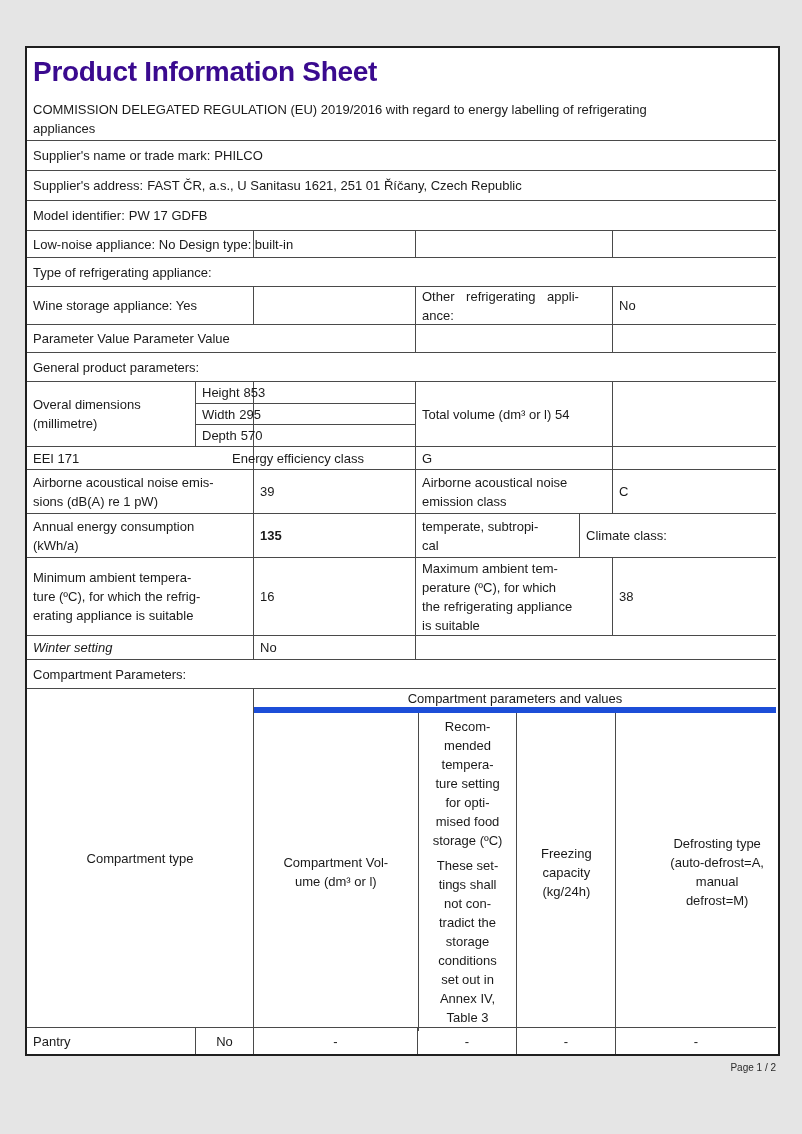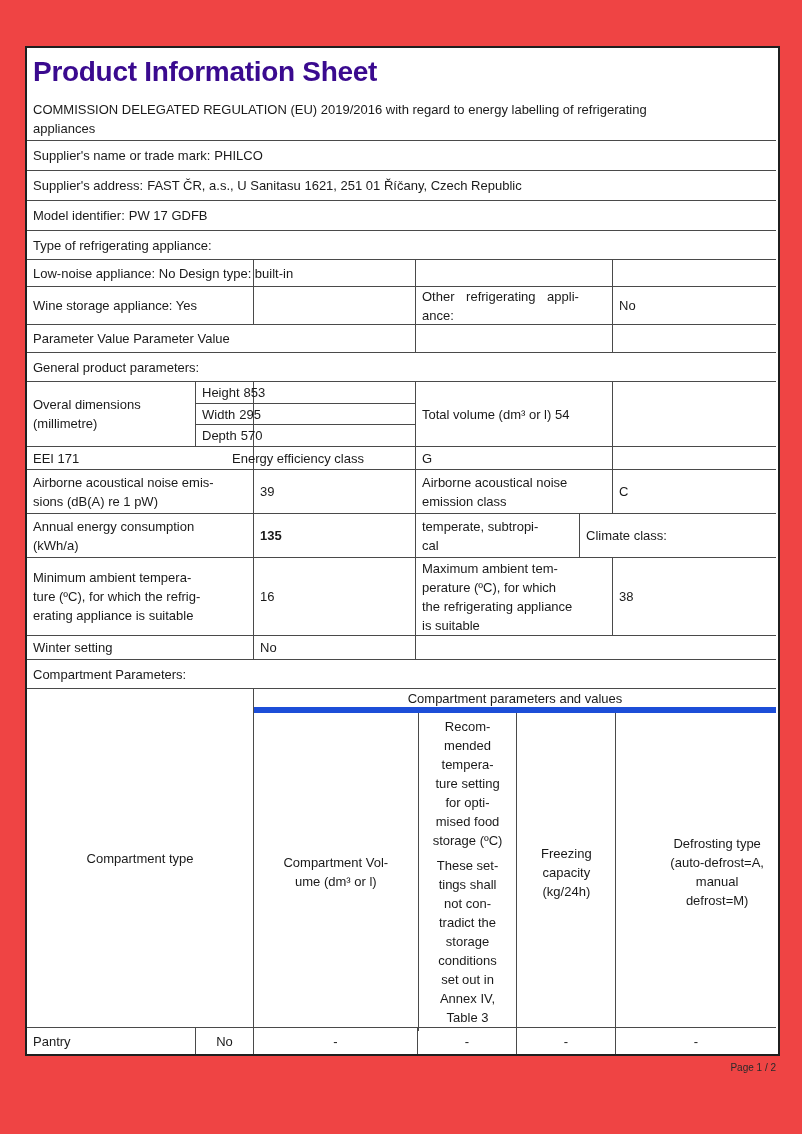--- a/index.html
+++ b/index.html
@@ -1,16 +1,16 @@
 <!DOCTYPE html>
 <html><head>
 <meta charset="utf-8">
 <style>
   html,body{margin:0;padding:0;background:#ffffff;}
-  .page{position:relative;width:802px;height:1134px;background:#ef4444;
+  .page{position:relative;width:802px;height:1134px;background:#e5e5e5;
         font-family:"Liberation Sans",sans-serif;color:#1a1a1a;
         font-size:13px;line-height:19px;}
   .sheet{position:absolute;left:25px;top:46px;width:751px;
          border:2px solid #1f1f1f;box-sizing:content-box;background:#fff;}
   .row{display:flex;position:relative;box-sizing:border-box;
        border-top:1px solid #4a4a4a;width:749px;}
   .row.first{border-top:none;}
   .c{box-sizing:border-box;display:flex;align-items:center;
      padding:2px 6px;overflow:visible;position:relative;}
   .bl{border-left:1px solid #4a4a4a;}
@@ -62,33 +62,33 @@
       </div>
     </div>
 
     <div class="row" style="height:30px;">
       <div class="c nw" style="width:749px;">
         <span class="b">Model identifier:</span>
         <span class="val">PW 17 GDFB</span>
       </div>
     </div>
 
+    <div class="row" style="height:27px;">
+      <div class="c" style="width:226px;">
+        <span class="nw">Low-noise appliance: No Design type: built-in</span>
+      </div>
+      <div class="c bl" style="width:162px;"></div>
+      <div class="c bl" style="width:197px;"></div>
+      <div class="c bl" style="width:164px;"></div>
+    </div>
+
     <div class="row" style="height:29px;">
       <div class="c" style="width:749px;">
         <span class="b">Type of refrigerating appliance:</span>
       </div>
-    </div>
-
-    <div class="row" style="height:27px;">
-      <div class="c" style="width:226px;">
-        <span class="nw">Low-noise appliance: No Design type: built-in</span>
-      </div>
-      <div class="c bl" style="width:162px;"></div>
-      <div class="c bl" style="width:197px;"></div>
-      <div class="c bl" style="width:164px;"></div>
     </div>
 
     <div class="row" style="height:38px;">
       <div class="c" style="width:226px;">
         <span class="nw">Wine storage appliance: Yes</span>
       </div>
       <div class="c bl" style="width:162px;"></div>
       <div class="c bl" style="width:197px;">
         <span class="ml jsp">Other refrigerating appli-
 ance:</span>
@@ -199,21 +199,21 @@
 perature (ºC), for which
 the refrigerating appliance
 is suitable</span>
       </div>
       <div class="c bl" style="width:164px;">
         <span>38</span>
       </div>
     </div>
 
     <div class="row" style="height:24px;">
-      <div class="c" style="width:226px;">
+      <div class="c" style="width:226px;font-style:italic;">
         <span>Winter setting</span>
       </div>
       <div class="c bl" style="width:162px;">
         <span>No</span>
       </div>
       <div class="c bl" style="width:361px;"></div>
     </div>
 
     <div class="row" style="height:29px;">
       <div class="c" style="width:749px;">

